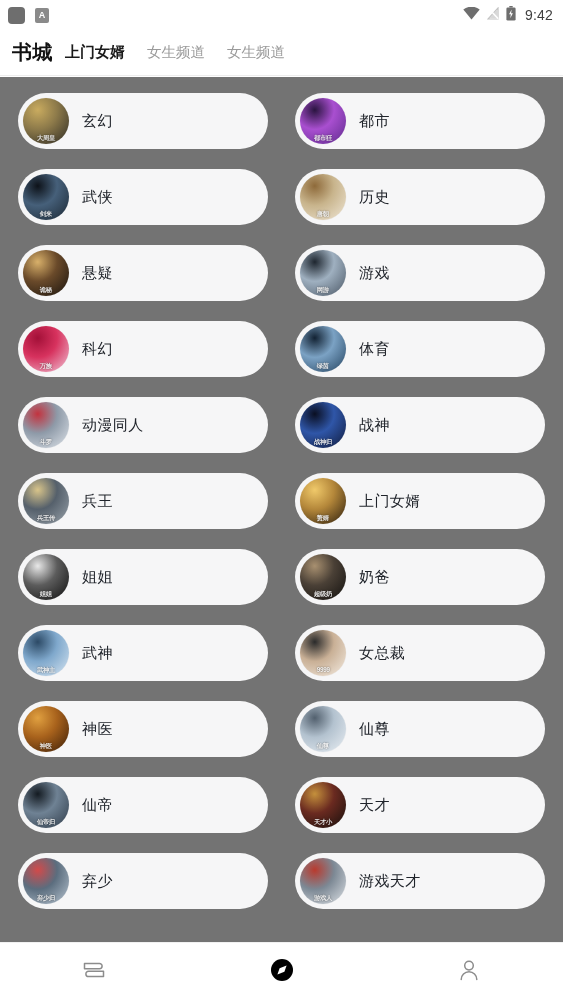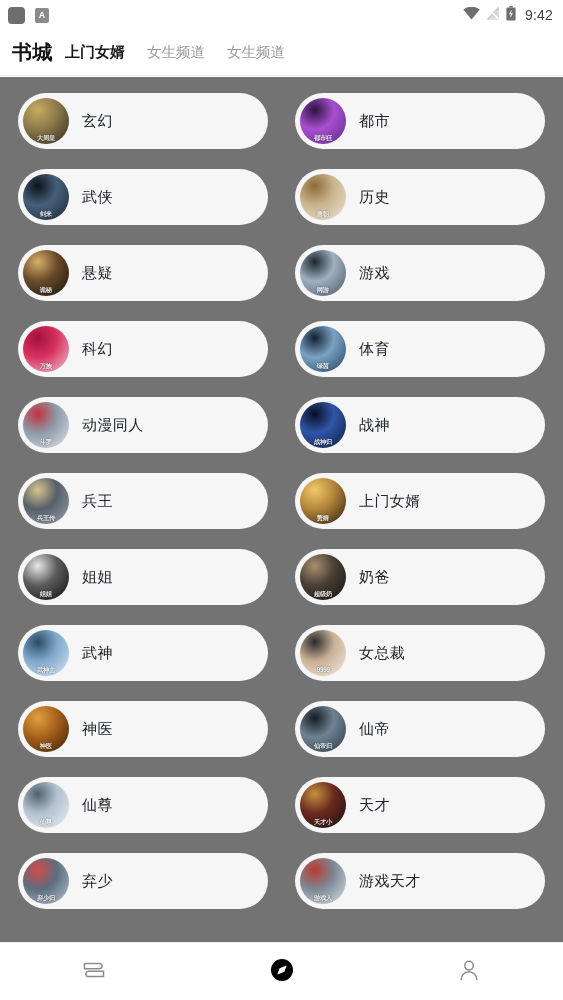--- a/index.html
+++ b/index.html
@@ -344,34 +344,34 @@
       </div>
       <div class="cat">
         <div class="thumb" style="background: radial-gradient(circle at 32% 26%, rgb(224, 160, 64) 0%, rgb(168, 98, 28) 42%, rgb(58, 29, 8) 100%);">
           <div class="tl">
             <span>神医</span>
           </div>
         </div>
         <div class="cat-label">神医</div>
       </div>
       <div class="cat">
+        <div class="thumb" style="background: radial-gradient(circle at 32% 26%, rgb(82, 96, 110) 0%, rgb(179, 194, 207) 42%, rgb(233, 238, 243) 100%);">
+          <div class="tl">
+            <span>仙尊</span>
+          </div>
+        </div>
+        <div class="cat-label">仙尊</div>
+      </div>
+      <div class="cat">
         <div class="thumb" style="background: radial-gradient(circle at 32% 26%, rgb(20, 27, 34) 0%, rgb(111, 130, 148) 42%, rgb(46, 58, 72) 100%);">
           <div class="tl">
             <span>仙帝归</span>
           </div>
         </div>
         <div class="cat-label">仙帝</div>
-      </div>
-      <div class="cat">
-        <div class="thumb" style="background: radial-gradient(circle at 32% 26%, rgb(82, 96, 110) 0%, rgb(179, 194, 207) 42%, rgb(233, 238, 243) 100%);">
-          <div class="tl">
-            <span>仙尊</span>
-          </div>
-        </div>
-        <div class="cat-label">仙尊</div>
       </div>
       <div class="cat">
         <div class="thumb" style="background: radial-gradient(circle at 32% 26%, rgb(196, 144, 60) 0%, rgb(106, 42, 32) 42%, rgb(20, 15, 12) 100%);">
           <div class="tl">
             <span>天才小</span>
           </div>
         </div>
         <div class="cat-label">天才</div>
       </div>
       <div class="cat">

